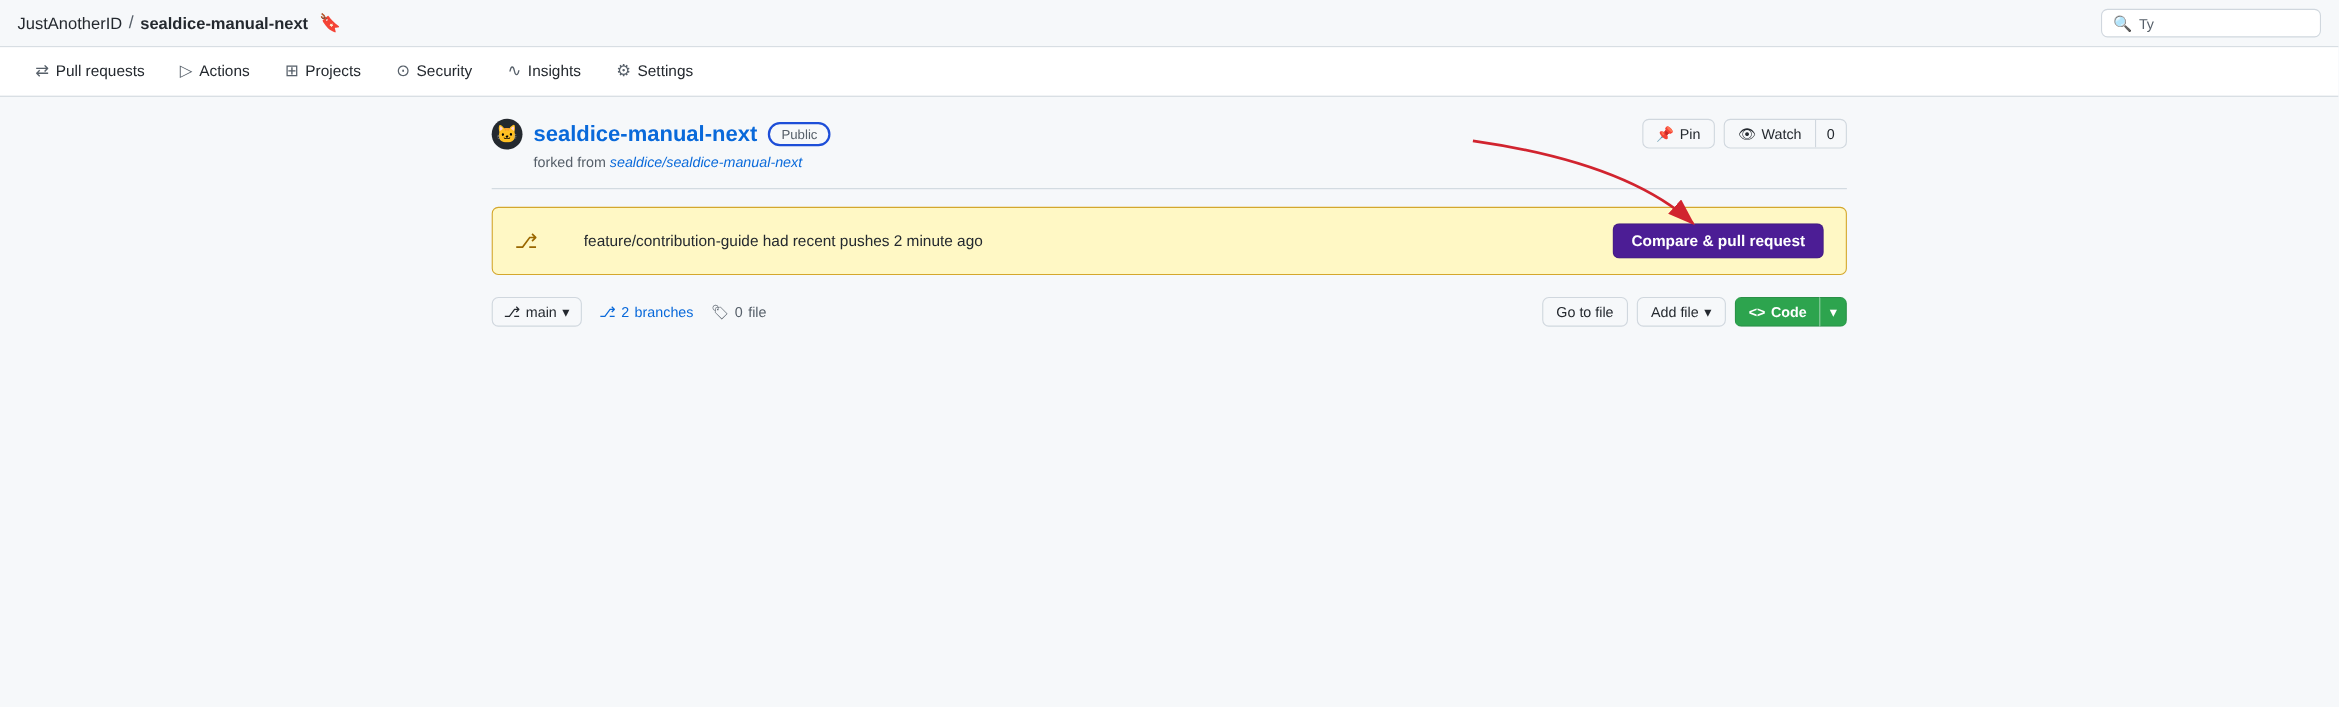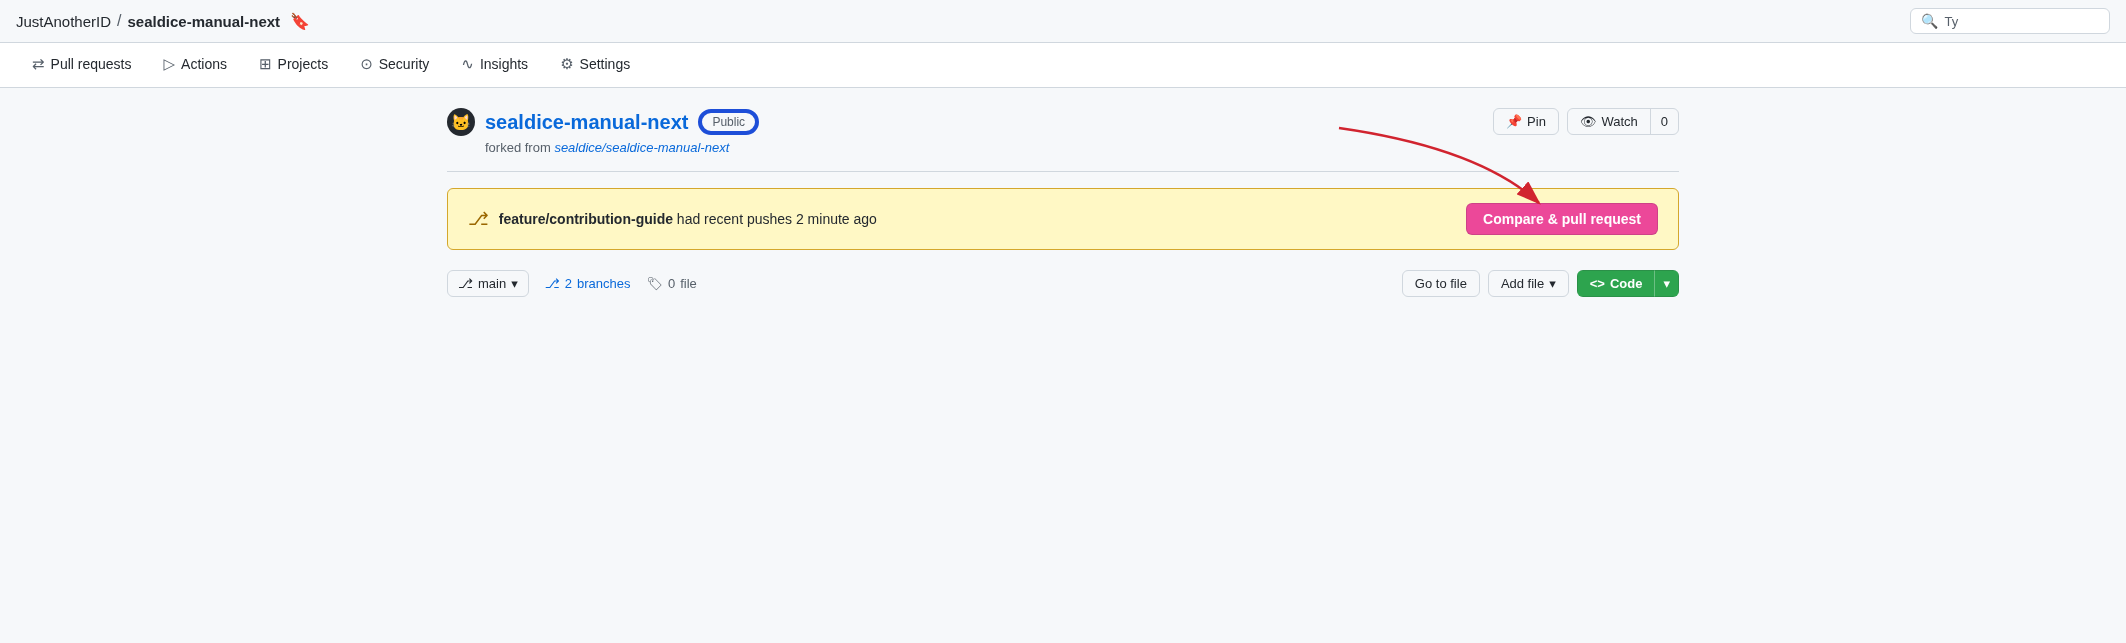--- a/index.html
+++ b/index.html
@@ -118,21 +118,21 @@
       align-items: center;
       justify-content: center;
       font-size: 16px;
     }
     .repo-name {
       font-size: 20px;
       font-weight: 600;
       color: #0969da;
     }
     .public-badge {
-      border: 4px solid #1d4ed8;
+      border: 2px solid #1d4ed8;
       border-radius: 20px;
       padding: 2px 10px;
       font-size: 12px;
       color: #57606a;
       font-weight: 500;
     }
     .fork-from {
       font-size: 13px;
       color: #57606a;
       padding-left: 38px;
@@ -208,24 +208,25 @@
       align-items: center;
       gap: 10px;
       font-size: 14px;
       color: #24292f;
     }
     .notice-branch-icon {
       color: #9a6700;
       font-size: 18px;
     }
     .notice-branch-name {
-      font-weight: 700;
+      font-weight: 400;
+      margin-left: 32px;
     }
     .btn-compare {
-      background: #ec4899;
+      background: #4c1d95;
       border: 1px solid rgba(31,35,40,0.15);
       border-radius: 6px;
       padding: 7px 16px;
       font-size: 14px;
       font-weight: 600;
       color: #fff;
       cursor: pointer;
       white-space: nowrap;
     }
 

